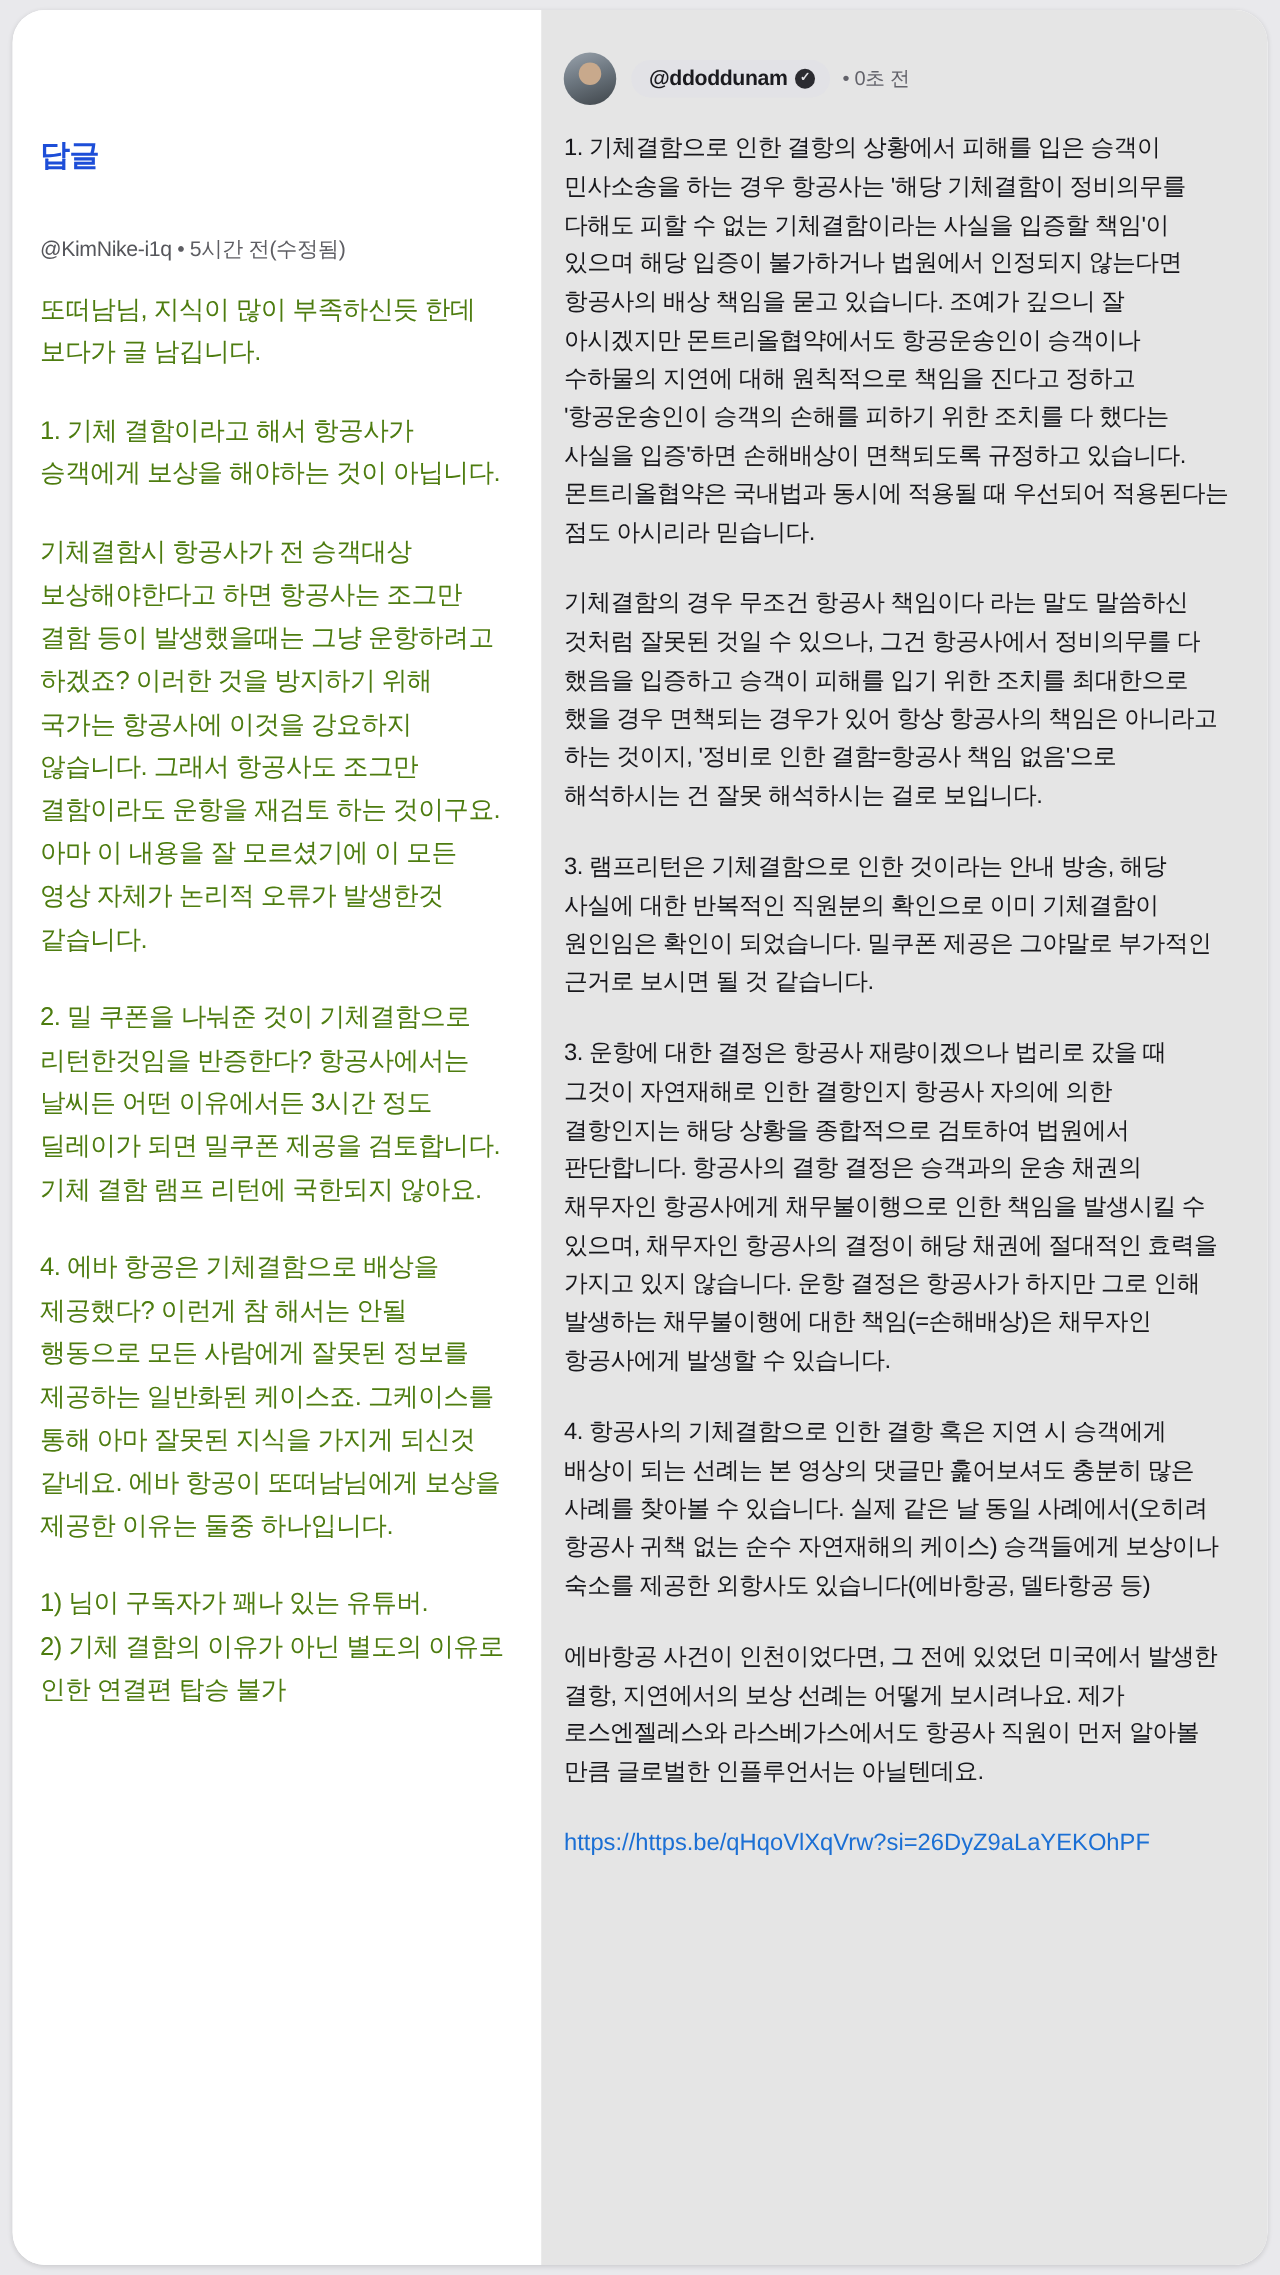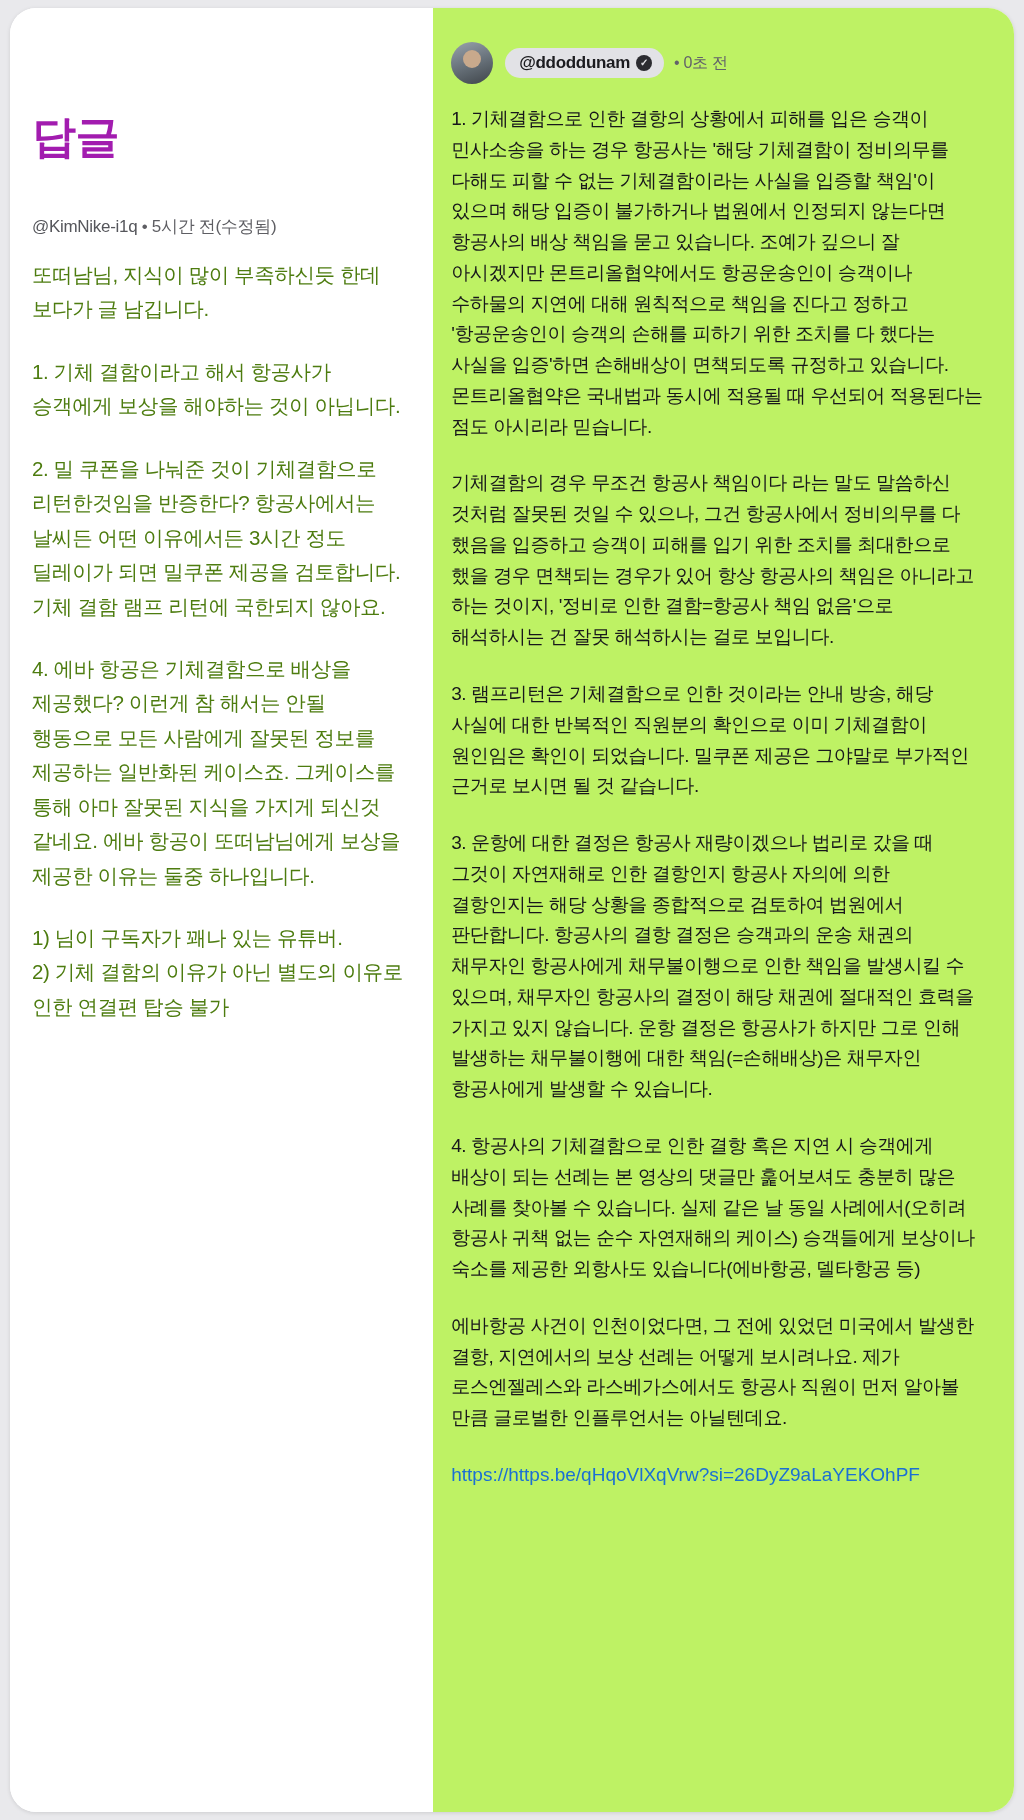--- a/index.html
+++ b/index.html
@@ -30,23 +30,23 @@
 
   
   .left-pane {
     width: 455px;
     box-sizing: border-box;
     padding: 100px 26px 0 22px;
     background: #ffffff;
     position: relative;
   }
   .reply-title {
-    font-size: 44px;
+    font-size: 24px;
     font-weight: bold;
-    color: #a21caf;
+    color: #1d4ed8;
     letter-spacing: -0.5px;
     margin: 0 0 48px 0;
     font-family: Liberation Mono, monospace;
   }
   .meta-line {
     font-size: 17px;
     color: #5e5e63;
     margin-bottom: 20px;
     letter-spacing: -0.3px;
   }
@@ -57,21 +57,21 @@
     color: #4d7c0f;
     margin: 0 0 28px 0;
     letter-spacing: -0.4px;
     word-break: keep-all;
   }
 
   
   .right-pane {
     width: 626px;
     box-sizing: border-box;
-    background: #bef264;
+    background: #e5e5e5;
     padding: 34px 30px 0 18px;
     position: relative;
   }
   .comment-header {
     display: flex;
     align-items: center;
     margin-bottom: 20px;
   }
   .avatar {
     width: 42px;
@@ -154,20 +154,21 @@
 
       <div class="meta-line">
         <span class="meta-handle">@KimNike-i1q</span>
         <span>•</span>
         <span>5시간 전(수정됨)</span>
       </div>
 
       <div class="left-body">
         <p>또떠남님, 지식이 많이 부족하신듯 한데 보다가 글 남깁니다.</p>
         <p>1. 기체 결함이라고 해서 항공사가 승객에게 보상을 해야하는 것이 아닙니다.</p>
+        <p>기체결함시 항공사가 전 승객대상 보상해야한다고 하면 항공사는 조그만 결함 등이 발생했을때는 그냥 운항하려고 하겠죠? 이러한 것을 방지하기 위해 국가는 항공사에 이것을 강요하지 않습니다. 그래서 항공사도 조그만 결함이라도 운항을 재검토 하는 것이구요. 아마 이 내용을 잘 모르셨기에 이 모든 영상 자체가 논리적 오류가 발생한것 같습니다.</p>
         <p>2. 밀 쿠폰을 나눠준 것이 기체결함으로 리턴한것임을 반증한다? 항공사에서는 날씨든 어떤 이유에서든 3시간 정도 딜레이가 되면 밀쿠폰 제공을 검토합니다. 기체 결함 램프 리턴에 국한되지 않아요.</p>
         <p>4. 에바 항공은 기체결함으로 배상을 제공했다? 이런게 참 해서는 안될 행동으로 모든 사람에게 잘못된 정보를 제공하는 일반화된 케이스죠. 그케이스를 통해 아마 잘못된 지식을 가지게 되신것 같네요. 에바 항공이 또떠남님에게 보상을 제공한 이유는  둘중 하나입니다.</p>
         <p style="white-space:pre-line;">1) 님이 구독자가 꽤나 있는 유튜버.
 2) 기체 결함의 이유가 아닌 별도의 이유로 인한 연결편 탑승 불가</p>
       </div>
     </div>
 
     <div class="right-pane">
       <div class="comment-header">
         <div class="avatar"></div>

